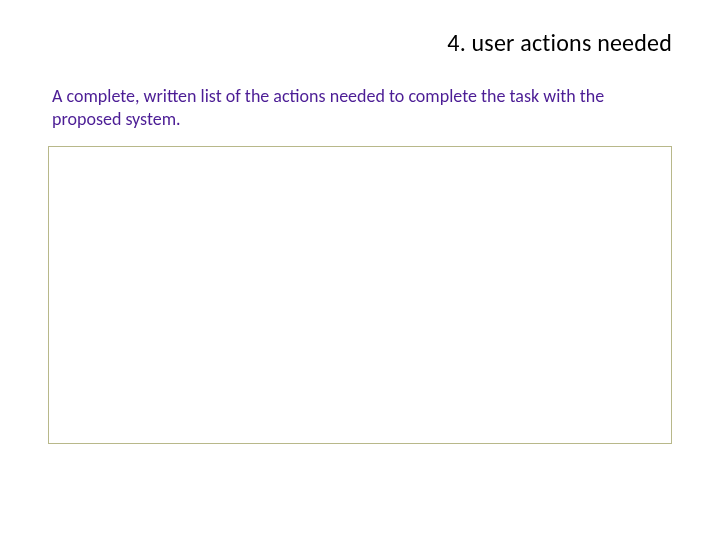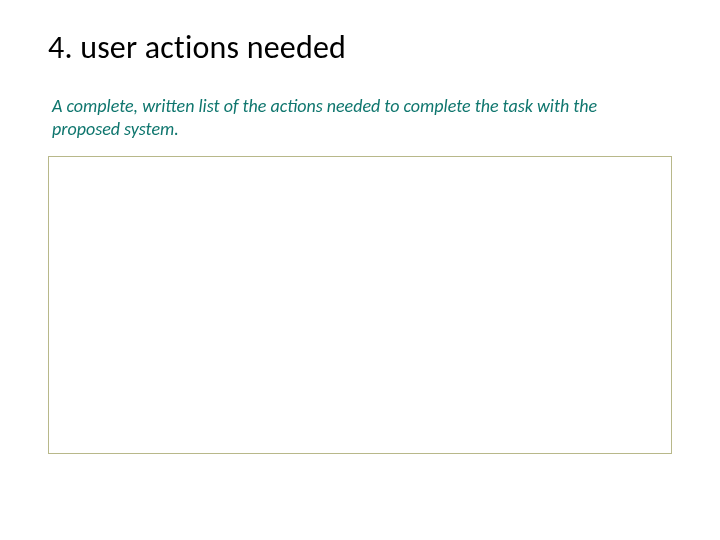--- a/index.html
+++ b/index.html
@@ -13,31 +13,30 @@
       background: #ffffff;
       font-family: Calibri, "Segoe UI", Arial, sans-serif;
       position: relative;
     }
     .slide {
       width: 100%;
       height: 100%;
       padding: 28px 48px 40px 48px;
     }
     .title {
-      font-size: 32px;
+      font-size: 24px;
       font-weight: 400;
       color: #000000;
-      text-align: left;
+      text-align: right;
       margin-bottom: 28px;
       letter-spacing: 0.2px;
     }
     .description {
       font-size: 18px;
-      font-style: italic;
-      color: #0f766e;
+      color: #4c1d95;
       line-height: 1.3;
       margin-bottom: 14px;
       padding: 0 4px;
     }
     .content-box {
       width: 100%;
       height: 298px;
       border: 1px solid #b8b88a;
       background: #ffffff;
     }

